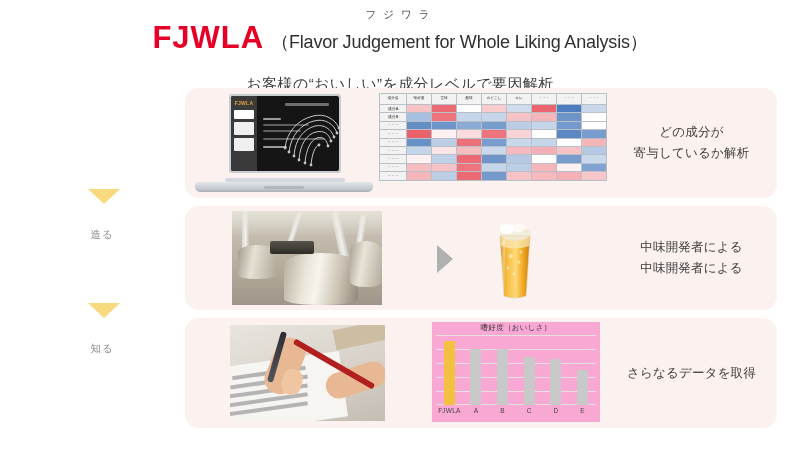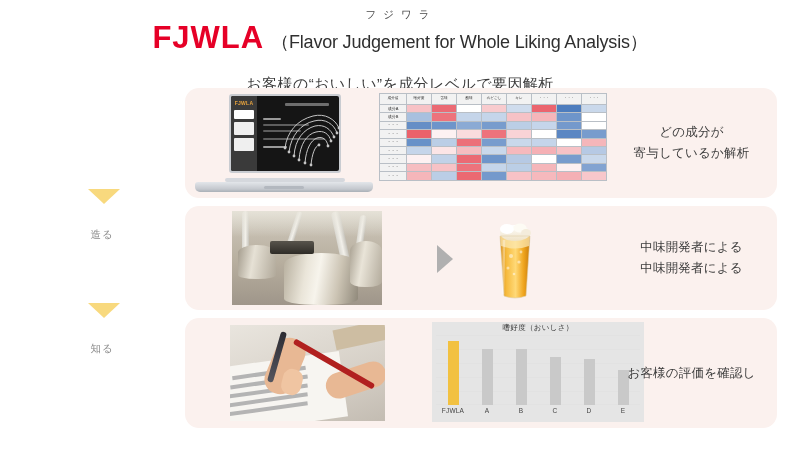--- a/index.html
+++ b/index.html
@@ -127,22 +127,21 @@
 
   
   .survey{
     position:absolute;left:230px;top:325px;width:155px;height:96px;overflow:hidden;
     background:#ded9d2;
   }
 
   
   .chart{
     position:absolute;left:432px;top:322px;width:168px;height:100px;
-    background:#e5e5e5;
-    padding-left:44px;
+    background:#f9a8d4;
   }
   .chart-title{
     position:absolute;left:0;top:1px;width:100%;text-align:center;
     font-size:7.5px;color:#333;letter-spacing:0.3px;
   }
   .plot{position:absolute;left:4px;top:13px;right:4px;height:70px;}
   .gridline{position:absolute;left:0;right:0;height:1px;background:#e2e2e2;}
   .bars{position:absolute;left:0;right:0;bottom:0;top:0;display:flex;align-items:flex-end;
         justify-content:space-around;}
   .bar{width:11px;background:#c9c9c9;}
@@ -449,16 +448,16 @@
         <div class="xtick">FJWLA</div>
         <div class="xtick">A</div>
         <div class="xtick">B</div>
         <div class="xtick">C</div>
         <div class="xtick">D</div>
         <div class="xtick">E</div>
       </div>
   </div>
 
   <div class="panel-text" style="top:373px">
-    <div>お客様の評価を確認し</div>
+    <div>さらなるデータを取得</div>
   </div>
 
 </div>
 
 </body></html>

